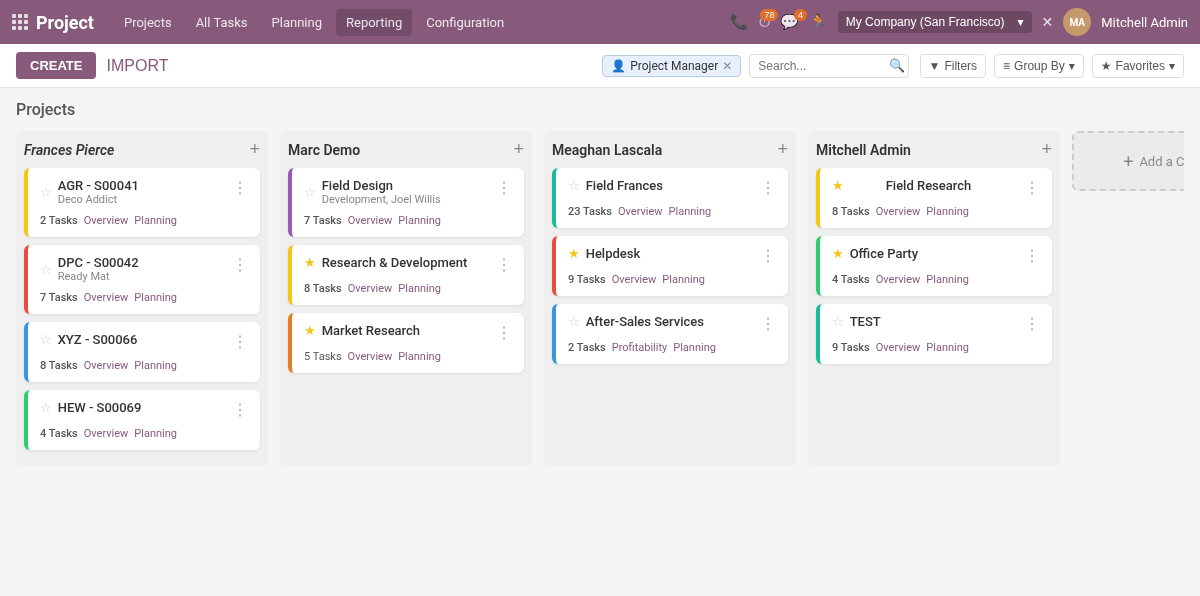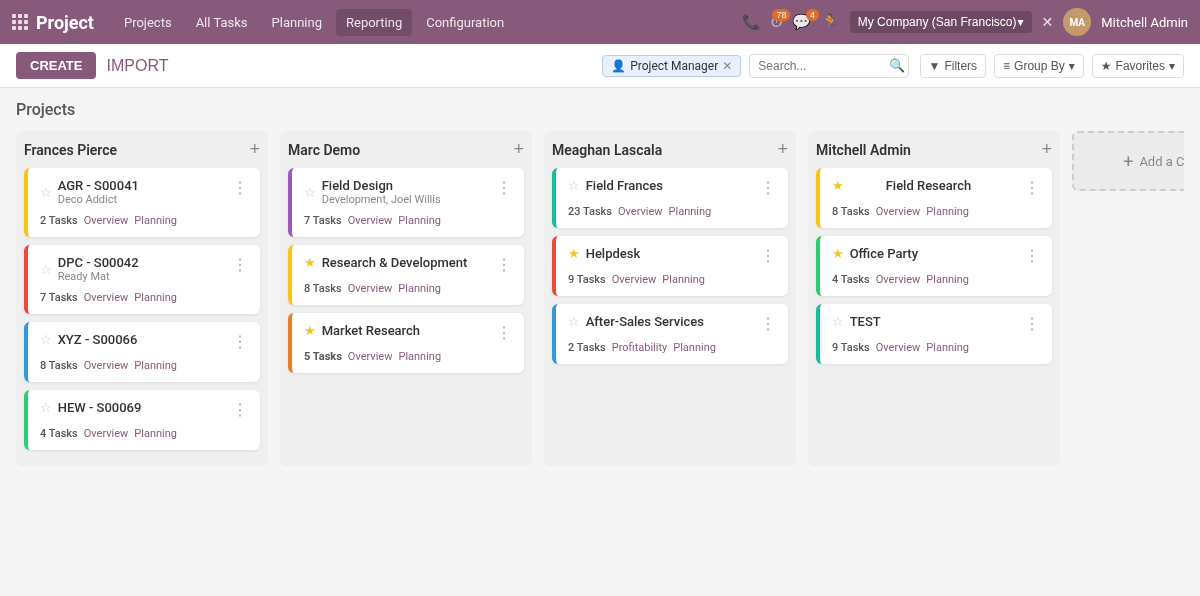--- a/index.html
+++ b/index.html
@@ -30,21 +30,21 @@
   </nav>
   <div style="margin-left:auto; display:flex; align-items:center; gap:10px;">
     <button style="color:rgba(255,255,255,0.85); background:none; border:none; cursor:pointer; font-size:15px;">📞</button>
     <button style="position:relative; color:rgba(255,255,255,0.85); background:none; border:none; cursor:pointer; font-size:15px;">⏱
       <span style="position:absolute; top:-4px; right:-8px; background:#e06d2b; color:white; border-radius:8px; font-size:9px; padding:1px 4px;">78</span>
     </button>
     <button style="position:relative; color:rgba(255,255,255,0.85); background:none; border:none; cursor:pointer; font-size:15px;">💬
       <span style="position:absolute; top:-4px; right:-8px; background:#e06d2b; color:white; border-radius:8px; font-size:9px; padding:1px 4px;">4</span>
     </button>
     <button style="color:rgba(255,255,255,0.85); background:none; border:none; cursor:pointer; font-size:15px;">🏃</button>
-    <button style="background:rgba(0,0,0,0.2); color:white; border:none; border-radius:4px; padding:4px 8px; font-size:12px; cursor:pointer; display:flex; align-items:center; gap:1px;">
+    <button style="background:rgba(0,0,0,0.2); color:white; border:none; border-radius:4px; padding:4px 8px; font-size:12px; cursor:pointer; display:flex; align-items:center; gap:13px;">
       <span>My Company (San Francisco)</span>
       <span>▾</span>
     </button>
     <button style="color:rgba(255,255,255,0.85); background:none; border:none; cursor:pointer; font-size:14px;">✕</button>
     <div style="width:28px; height:28px; border-radius:50%; background:#c49a6c; display:flex; align-items:center; justify-content:center; font-size:10px; font-weight:bold; color:white;">MA</div>
     <span style="color:white; font-size:13px;">Mitchell Admin</span>
   </div>
 </div>
 
 <div style="background:white; padding:8px 16px; display:flex; align-items:center; gap:10px; border-bottom:1px solid #e0e0e0;">
@@ -75,21 +75,21 @@
   </div>
 </div>
 
 <div style="padding:12px 16px; background:#f5f5f5; min-height:calc(100vh - 88px);">
   <div style="font-size:16px; font-weight:500; color:#555; margin-bottom:12px;">Projects</div>
 
   <div style="display:flex; gap:12px; overflow-x:auto;">
 
     <div style="background:#efefef; border-radius:6px; width:252px; min-width:252px; padding:8px;">
       <div style="display:flex; align-items:center; justify-content:space-between; margin-bottom:8px;">
-        <span style="font-weight:600; font-size:14px; color:#333;">Frances Pierce</span>
+        <span style="font-weight:600; font-size:14px; color:#333;font-style:italic;">Frances Pierce</span>
         <button style="background:none; border:none; font-size:18px; color:#888; cursor:pointer;">+</button>
       </div>
 
       <div style="background:white; border-radius:6px; padding:10px 12px; margin-bottom:8px; border-left:4px solid #f5c518; box-shadow:0 1px 3px rgba(0,0,0,0.08);">
         <div style="display:flex; align-items:flex-start; justify-content:space-between;">
           <div style="display:flex; align-items:center;">
             <span style="color:#ccc; margin-right:6px; font-size:13px; cursor:pointer;">☆</span>
             <div>
               <div style="font-size:13px; font-weight:500; color:#333;">AGR - S00041</div>
               <div style="font-size:11px; color:#888;">Deco Addict</div>
@@ -202,21 +202,21 @@
         <div style="display:flex; align-items:flex-start; justify-content:space-between;">
           <div style="display:flex; align-items:center;">
             <span style="color:#f5c518; margin-right:6px; font-size:13px; cursor:pointer;">★</span>
             <div>
               <div style="font-size:13px; font-weight:500; color:#333;">Market Research</div>
             </div>
           </div>
           <button style="background:none; border:none; color:#aaa; cursor:pointer; font-size:16px;">⋮</button>
         </div>
         <div style="display:flex; align-items:center; gap:6px; margin-top:8px; font-size:11px; color:#888;">
-          <span style="font-weight:700; color:#555;">5 Tasks</span>
+          <span style="font-weight:400; color:#555;">5 Tasks</span>
           <a style="color:#875a7b; text-decoration:none;">Overview</a>
           <a style="color:#875a7b; text-decoration:none;">Planning</a>
         </div>
       </div>
     </div>
 
     <div style="background:#efefef; border-radius:6px; width:252px; min-width:252px; padding:8px;">
       <div style="display:flex; align-items:center; justify-content:space-between; margin-bottom:8px;">
         <span style="font-weight:600; font-size:14px; color:#333;">Meaghan Lascala</span>
         <button style="background:none; border:none; font-size:18px; color:#888; cursor:pointer;">+</button>

